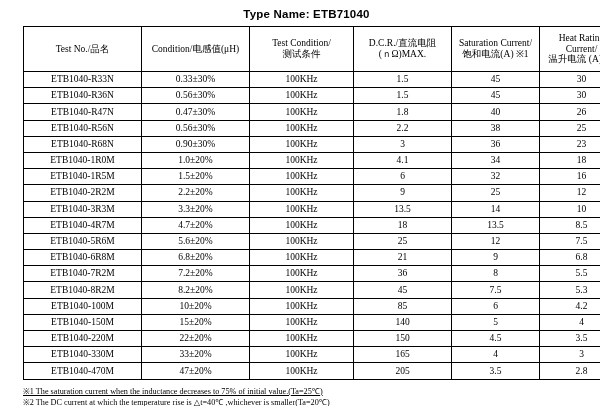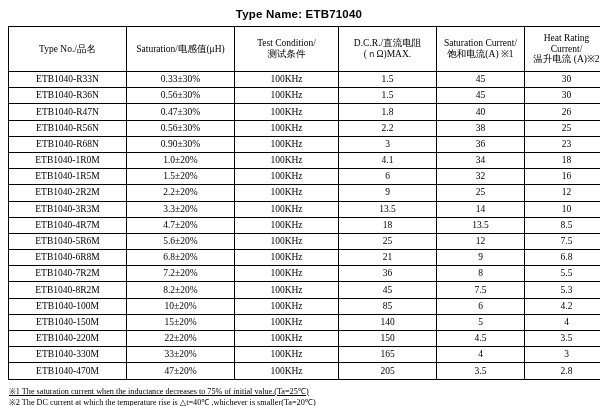--- a/index.html
+++ b/index.html
@@ -12,21 +12,21 @@
     height: 406px;
     font-family: "Liberation Serif", serif;
     color: #000000;
     position: relative;
     overflow: hidden;
   }
   .page {
     width: 600px;
     height: 406px;
     box-sizing: border-box;
-    padding: 6px 10px 4px 8px;
+    padding: 6px 10px 4px 23px;
     position: relative;
   }
   .doc-title {
     text-align: center;
     font-family: "Liberation Sans", sans-serif;
     font-weight: bold;
     font-size: 11.5px;
     letter-spacing: 0.2px;
     margin: 2px 0 6px 0;
   }
@@ -84,24 +84,24 @@
       <col class="col-part">
       <col class="col-ind">
       <col class="col-cond">
       <col class="col-dcr">
       <col class="col-sat">
       <col class="col-heat">
     </colgroup>
     <thead>
       <tr>
         <th>
-          <span class="hdr-line">Type No./品名</span>
-        </th>
-        <th>
-          <span class="hdr-line">Saturation/电感值(μH)</span>
+          <span class="hdr-line">Test No./品名</span>
+        </th>
+        <th>
+          <span class="hdr-line">Condition/电感值(μH)</span>
         </th>
         <th>
           <span class="hdr-line">Test Condition/</span>
           <span class="hdr-line">测试条件</span>
         </th>
         <th>
           <span class="hdr-line">D.C.R./直流电阻</span>
           <span class="hdr-line">(ｎΩ)MAX.</span>
         </th>
         <th>

